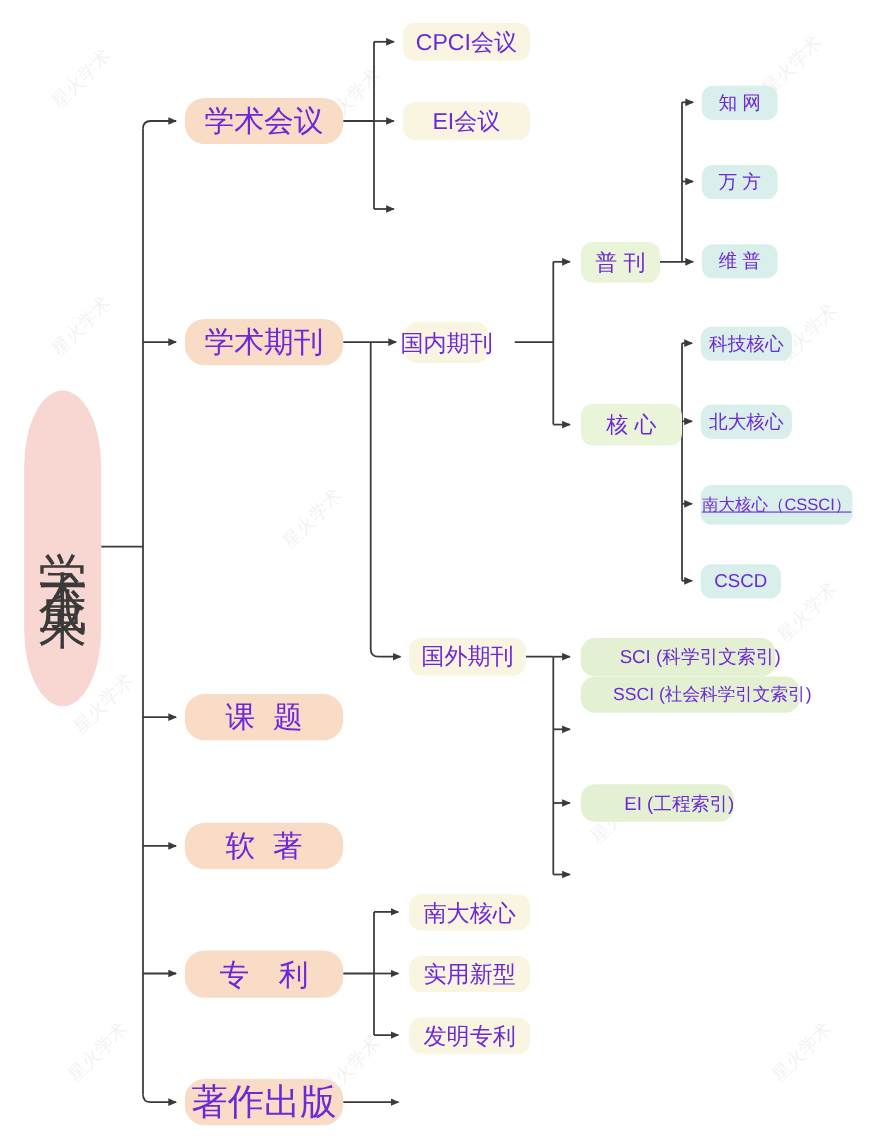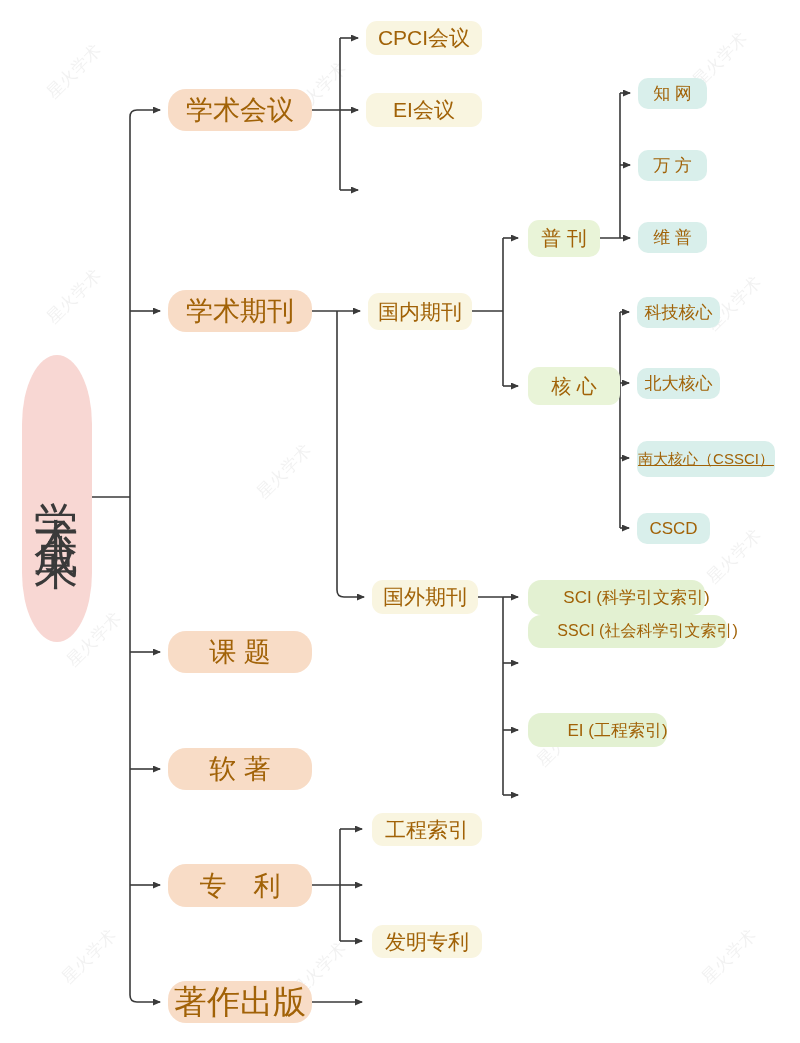--- a/index.html
+++ b/index.html
@@ -4,28 +4,28 @@
 <style>
   html,body{margin:0;padding:0;background:#ffffff;}
   #canvas{
     position:relative;width:800px;height:1043px;background:#ffffff;overflow:hidden;
     font-family:"Liberation Sans","DejaVu Sans",sans-serif;
   }
   #connectors{position:absolute;left:0;top:0;z-index:1;}
   .node{
     position:absolute;z-index:2;box-sizing:border-box;
     display:flex;align-items:center;justify-content:center;
-    white-space:pre;color:#a16207;z-index:2;
+    white-space:pre;color:#6d28d9;z-index:2;
   }
   .root-node{
     background:#f8d7d3;border-radius:50% / 24%;
     writing-mode:vertical-lr;text-orientation:upright;
     font-size:44px;letter-spacing:16px;font-weight:500;color:#3a3a3a;
   }
-  .n1{background:#f8dcc6;border-radius:18px;font-size:27px;}
+  .n1{background:#f8dcc6;border-radius:18px;font-size:27px;font-family:Liberation Mono, monospace;}
   .n2{background:#f9f5e0;border-radius:11px;font-size:21px;}
   .n3g{background:#e9f4d8;border-radius:11px;font-size:20px;}
   .n3f{background:#e3f1d2;border-radius:13px;font-size:17px;padding-left:40px;}
   .n4{background:#d9efeb;border-radius:10px;font-size:17px;}
   .n4s{font-size:15px;text-decoration:underline;}
   .wm{
     position:absolute;z-index:0;color:#9a9a9a;opacity:0.13;font-size:17px;
     transform:rotate(-45deg);white-space:nowrap;pointer-events:none;
   }
 </style>
@@ -107,23 +107,24 @@
 
   <div class="node n1" style="left:168px;top:89px;width:144px;height:42px">学术会议</div>
   <div class="node n1" style="left:168px;top:290px;width:144px;height:42px">学术期刊</div>
   <div class="node n1" style="left:168px;top:631px;width:144px;height:42px">课 题</div>
   <div class="node n1" style="left:168px;top:748px;width:144px;height:42px">软 著</div>
   <div class="node n1" style="left:168px;top:864px;width:144px;height:43px">专　利</div>
   <div class="node n1" style="left:168px;top:981px;width:144px;height:42px;font-size:33px">著作出版</div>
 
   <div class="node n2" style="left:366px;top:21px;width:116px;height:34px">CPCI会议</div>
   <div class="node n2" style="left:366px;top:93px;width:116px;height:34px">EI会议</div>
-  <div class="node n2" style="left:368px;top:293px;width:104px;height:37px">国内期刊</div>
+  <div class="node n2" style="left:368px;top:293px;width:76px;height:37px">国内期刊</div>
   <div class="node n2" style="left:372px;top:580px;width:106px;height:34px">国外期刊</div>
-  <div class="node n2" style="left:372px;top:813px;width:110px;height:33px">工程索引</div>
+  <div class="node n2" style="left:372px;top:813px;width:110px;height:33px">南大核心</div>
+  <div class="node n2" style="left:372px;top:869px;width:110px;height:33px">实用新型</div>
   <div class="node n2" style="left:372px;top:925px;width:110px;height:33px">发明专利</div>
 
   <div class="node n3g" style="left:528px;top:220px;width:72px;height:37px">普 刊</div>
   <div class="node n3g" style="left:528px;top:367px;width:92px;height:38px">核 心</div>
 
   <div class="node n3f" style="left:528px;top:580px;width:177px;height:35px">SCI (科学引文索引)</div>
   <div class="node n3f" style="left:528px;top:615px;width:199px;height:33px;font-size:16px">SSCI (社会科学引文索引)</div>
   <div class="node n3f" style="left:528px;top:713px;width:139px;height:34px">EI (工程索引)</div>
 
   <div class="node n4" style="left:638px;top:78px;width:69px;height:31px">知 网</div>

